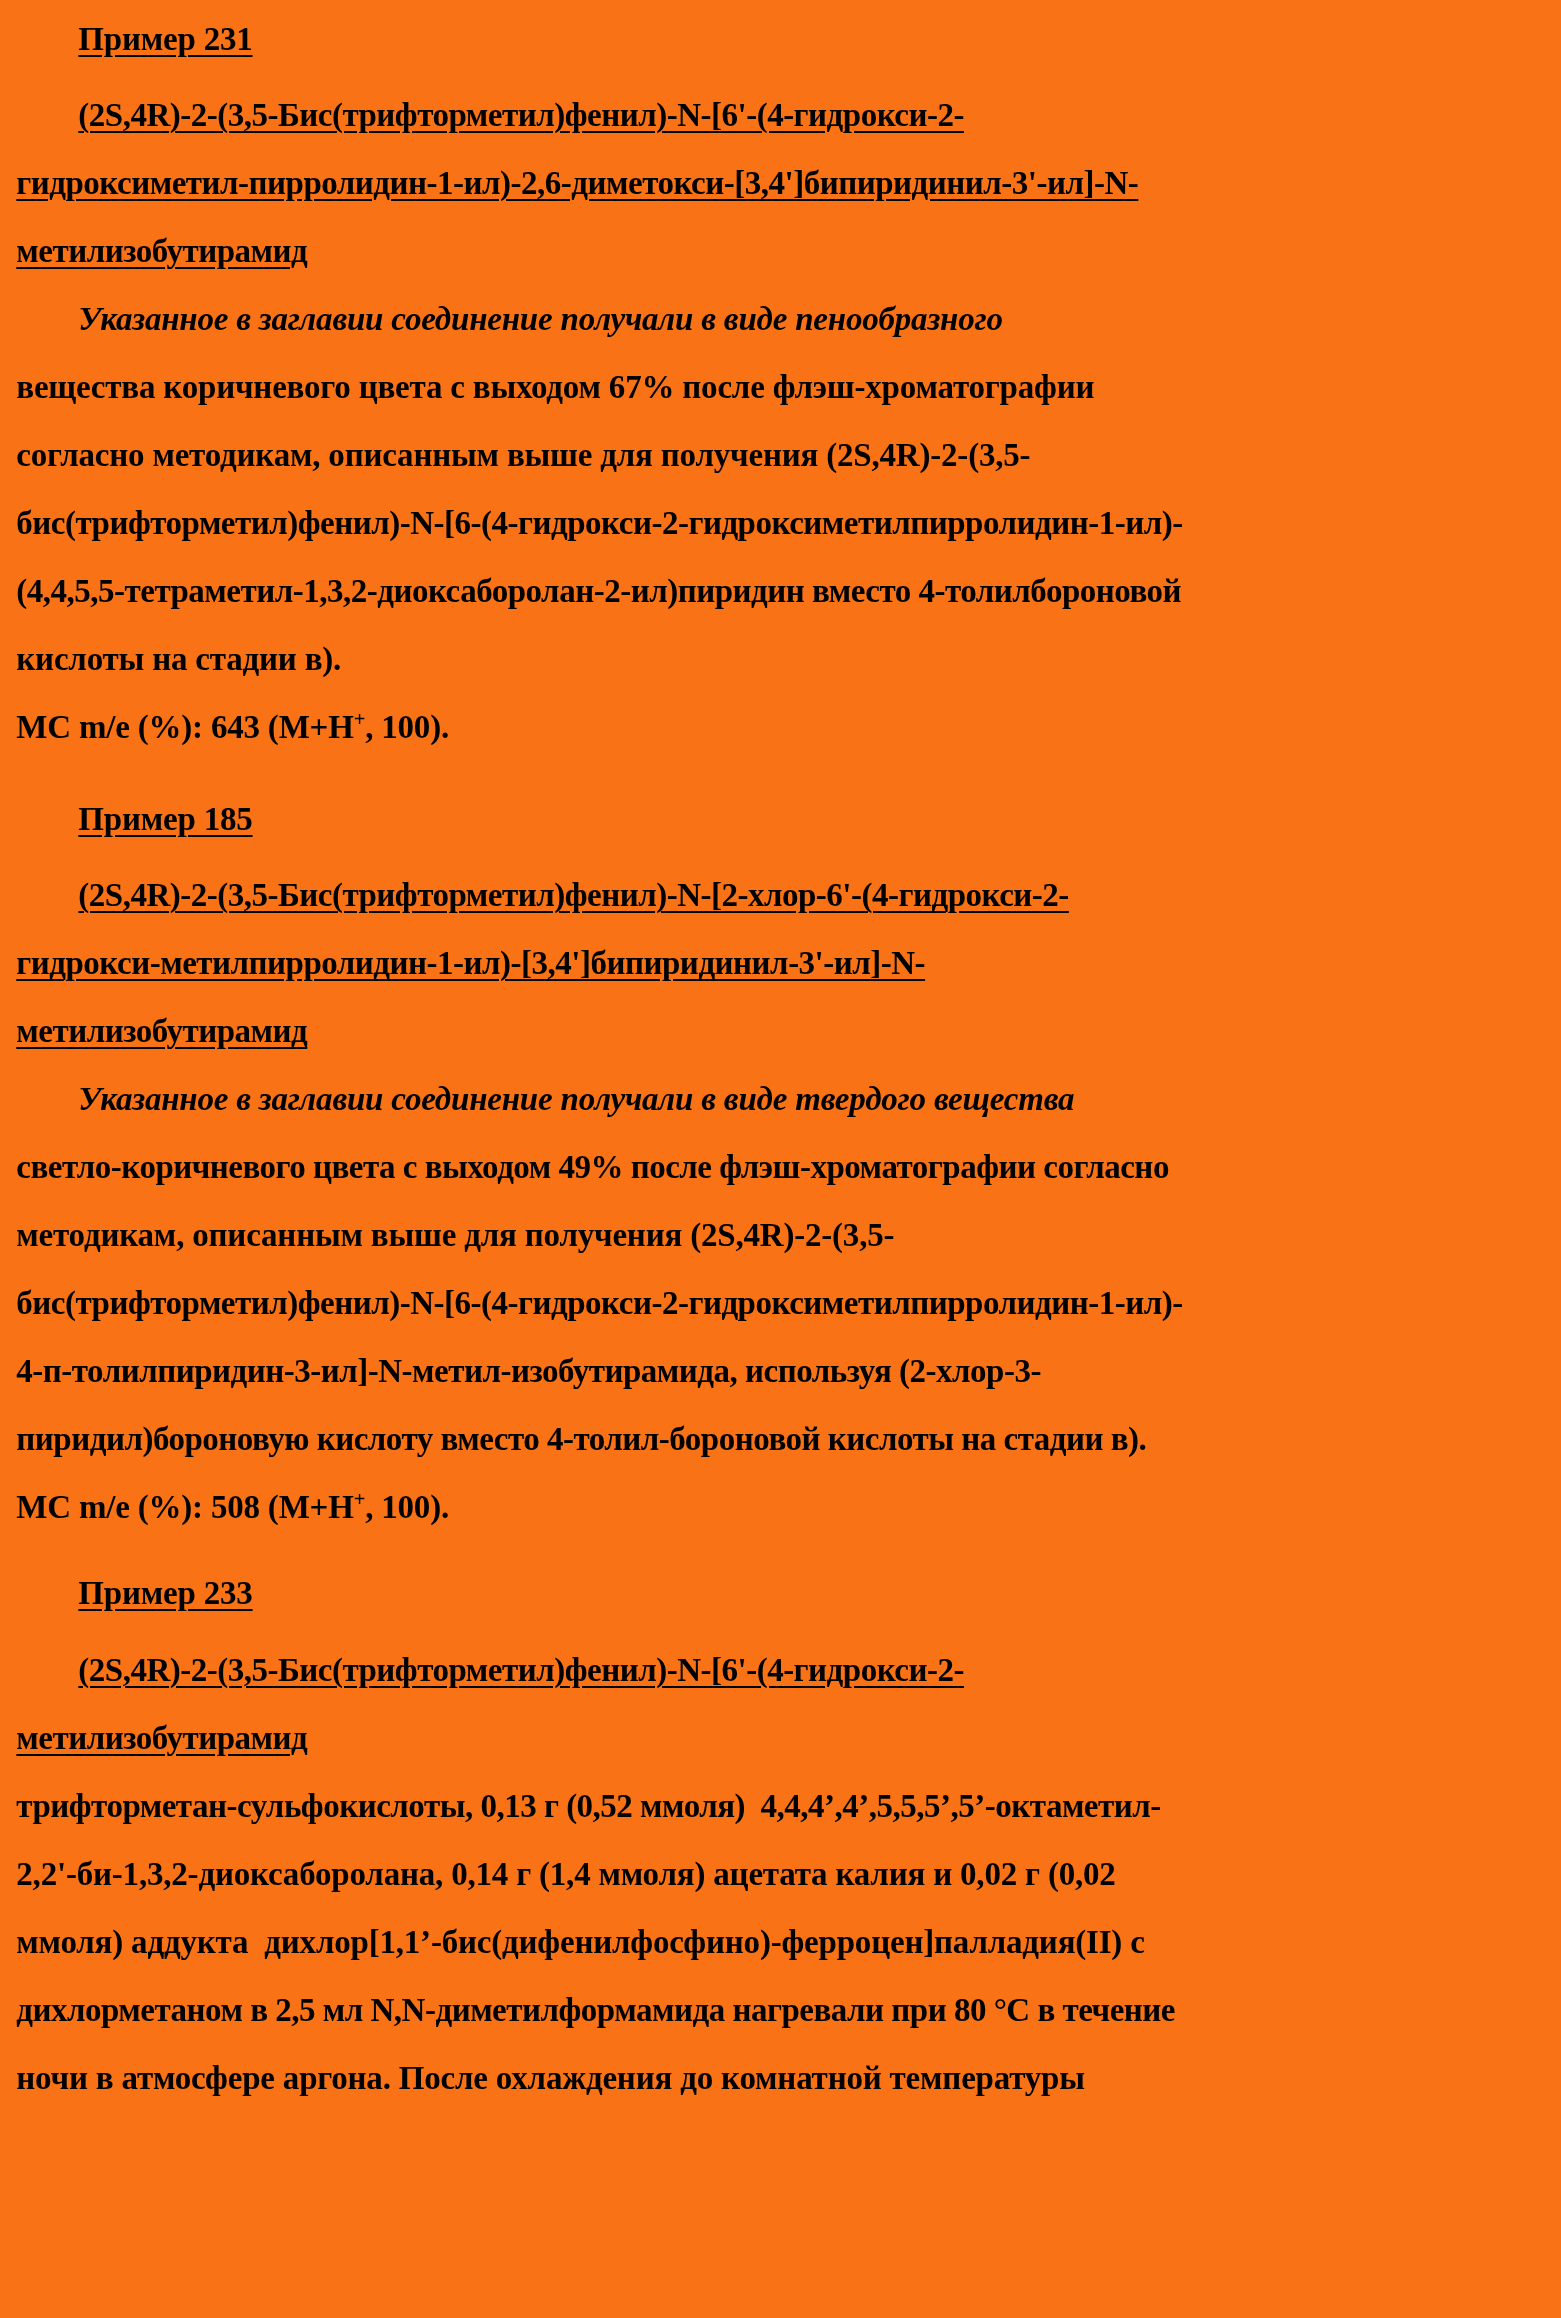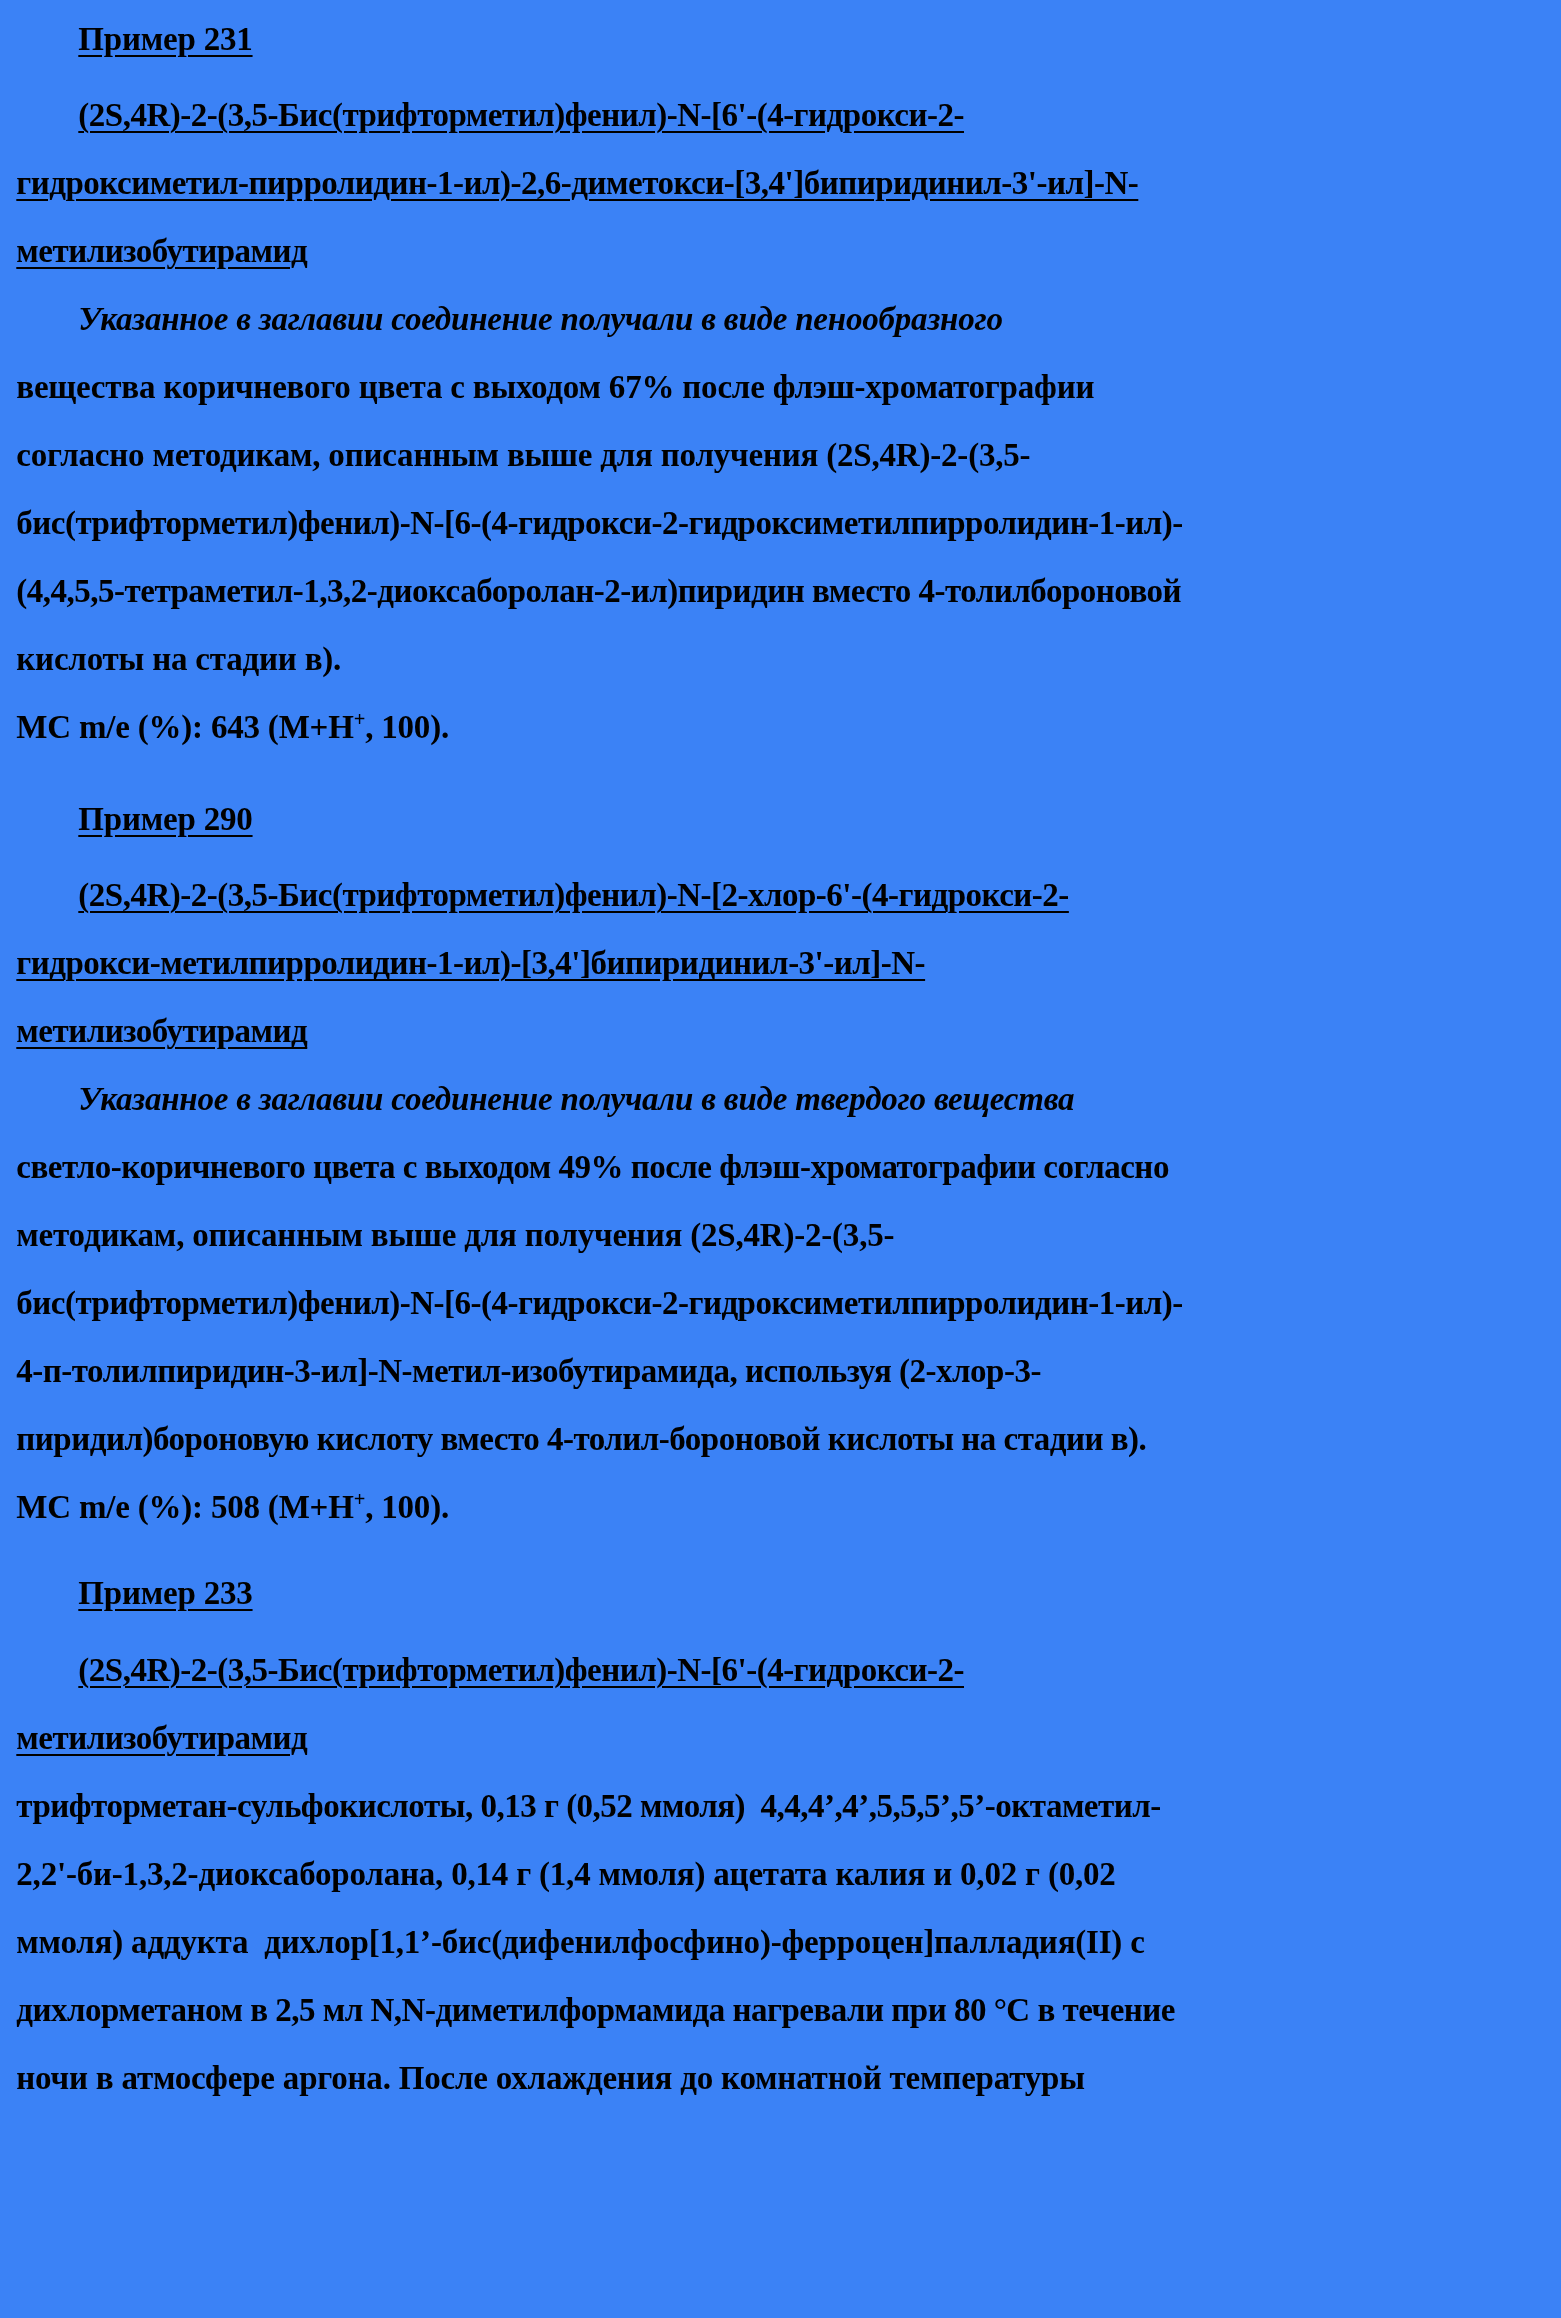--- a/index.html
+++ b/index.html
@@ -15,21 +15,21 @@
     color: #000000;
     -webkit-font-smoothing: none;
   }
   #page {
     position: relative;
     width: 1562px;
     height: 2319px;
     box-sizing: border-box;
     padding: 0;
     overflow: hidden;
-    background: #3b82f6;
+    background: #f97316;
   }
   .doc-body {
     position: absolute;
     left: 16.3px;
     top: 0px;
     width: 1528px;
   }
   
   .line {
     font-size: 33px;
@@ -86,21 +86,21 @@
       <div class="line tight">бис(трифторметил)фенил)-N-[6-(4-гидрокси-2-гидроксиметилпирролидин-1-ил)-</div>
       <div class="line tight">(4,4,5,5-тетраметил-1,3,2-диоксаборолан-2-ил)пиридин вместо 4-толилбороновой</div>
       <div class="line">кислоты на стадии в).</div>
 
       <div class="line"><span>МС m/e (%): 643 (М+Н</span><sup>+</sup><span>, 100).</span></div>
     </div>
 
     <div class="spacer-md"></div>
 
     <div class="section">
-      <div class="line indent-head underline">Пример 290</div>
+      <div class="line indent-head underline">Пример 185</div>
       <div class="spacer-xs"></div>
       <div class="line indent-head underline tight">(2S,4R)-2-(3,5-Бис(трифторметил)фенил)-N-[2-хлор-6'-(4-гидрокси-2-</div>
       <div class="line underline tight">гидрокси-метилпирролидин-1-ил)-[3,4']бипиридинил-3'-ил]-N-</div>
       <div class="line underline tight">метилизобутирамид</div>
 
       <div class="line indent">Указанное в заглавии соединение получали в виде твердого вещества</div>
       <div class="line tight">светло-коричневого цвета с выходом 49% после флэш-хроматографии согласно</div>
       <div class="line">методикам, описанным выше для получения (2S,4R)-2-(3,5-</div>
       <div class="line tight">бис(трифторметил)фенил)-N-[6-(4-гидрокси-2-гидроксиметилпирролидин-1-ил)-</div>
       <div class="line tight">4-п-толилпиридин-3-ил]-N-метил-изобутирамида, используя (2-хлор-3-</div>

